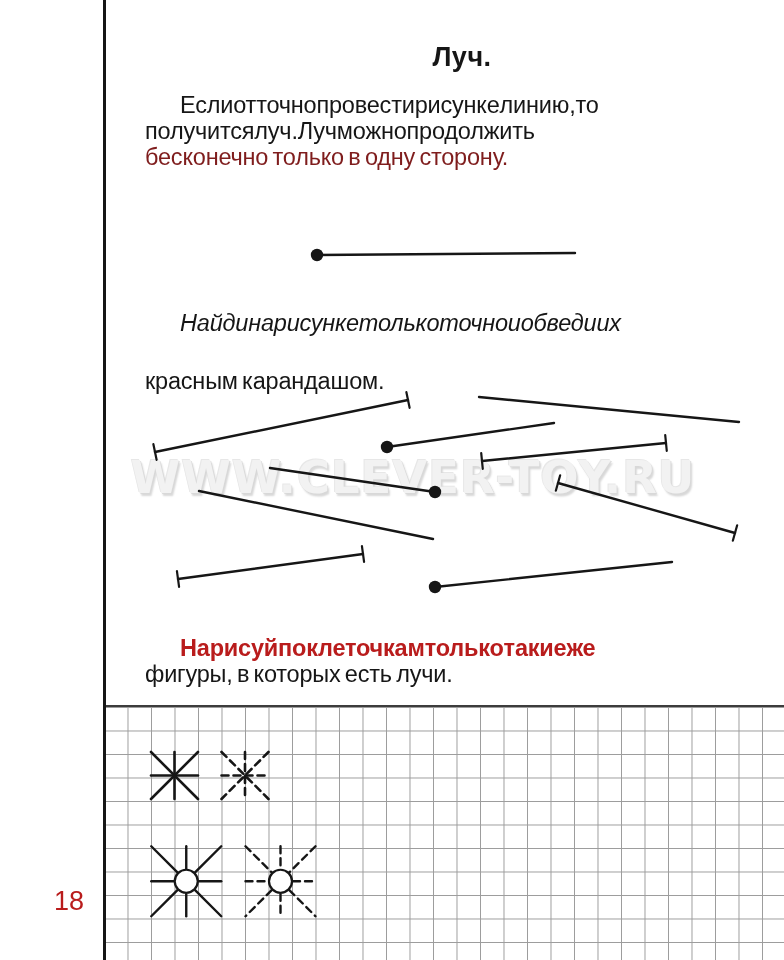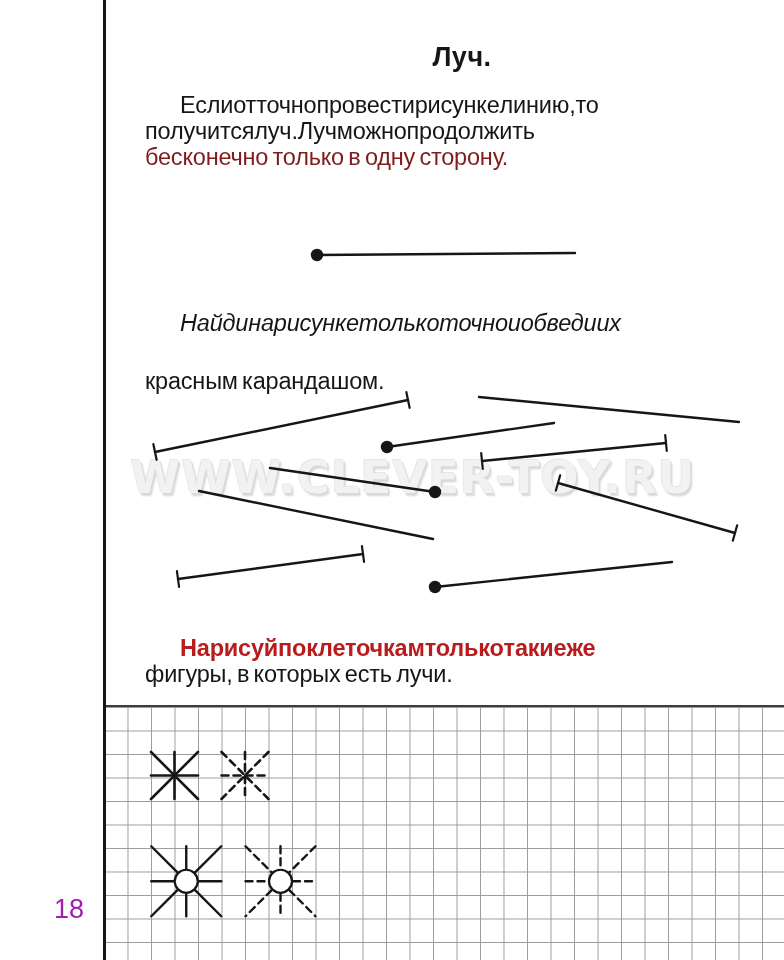--- a/index.html
+++ b/index.html
@@ -31,21 +31,21 @@
   .grid{
     position:absolute;left:104px;top:705px;width:680px;height:255px;z-index:0;
     border-top:2px solid #3c3c3c;
     background-image:
       linear-gradient(to right, #9c9c9c 1px, transparent 1px),
       linear-gradient(to bottom, #9c9c9c 1px, transparent 1px);
     background-size:23.5px 23.5px;
   }
   .draw-layer{position:absolute;left:0;top:0;z-index:2;pointer-events:none;}
   .page-number{
-    position:absolute;left:54px;top:886px;font-size:27px;color:#a21caf;z-index:3;margin-top:8px;
+    position:absolute;left:54px;top:886px;font-size:27px;color:#b91c1c;z-index:3;
   }
 </style>
 </head>
 <body>
 
 <div class="page-border"></div>
 
 <div class="title">Луч.</div>
 
 <div class="para">

